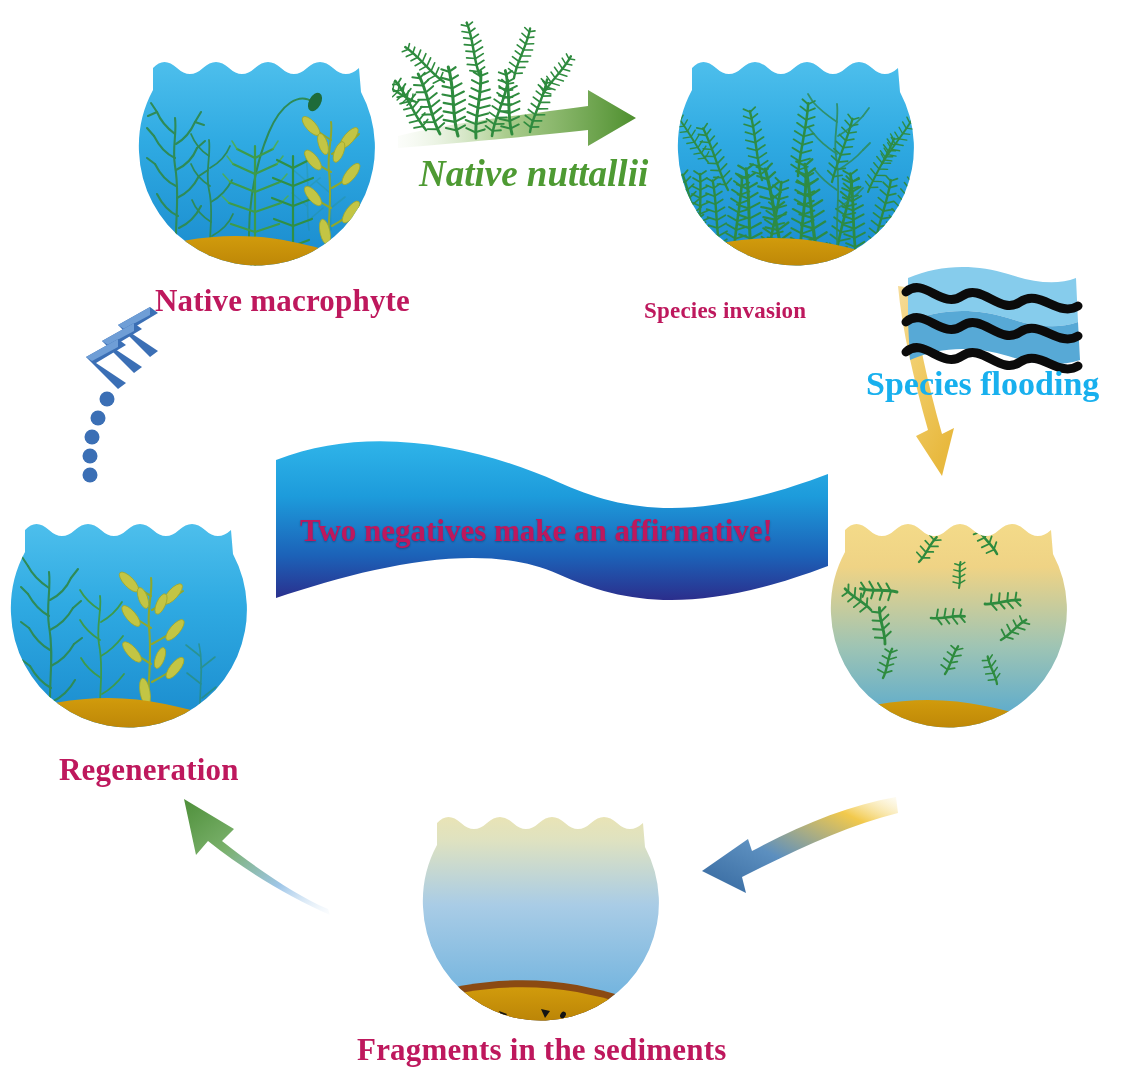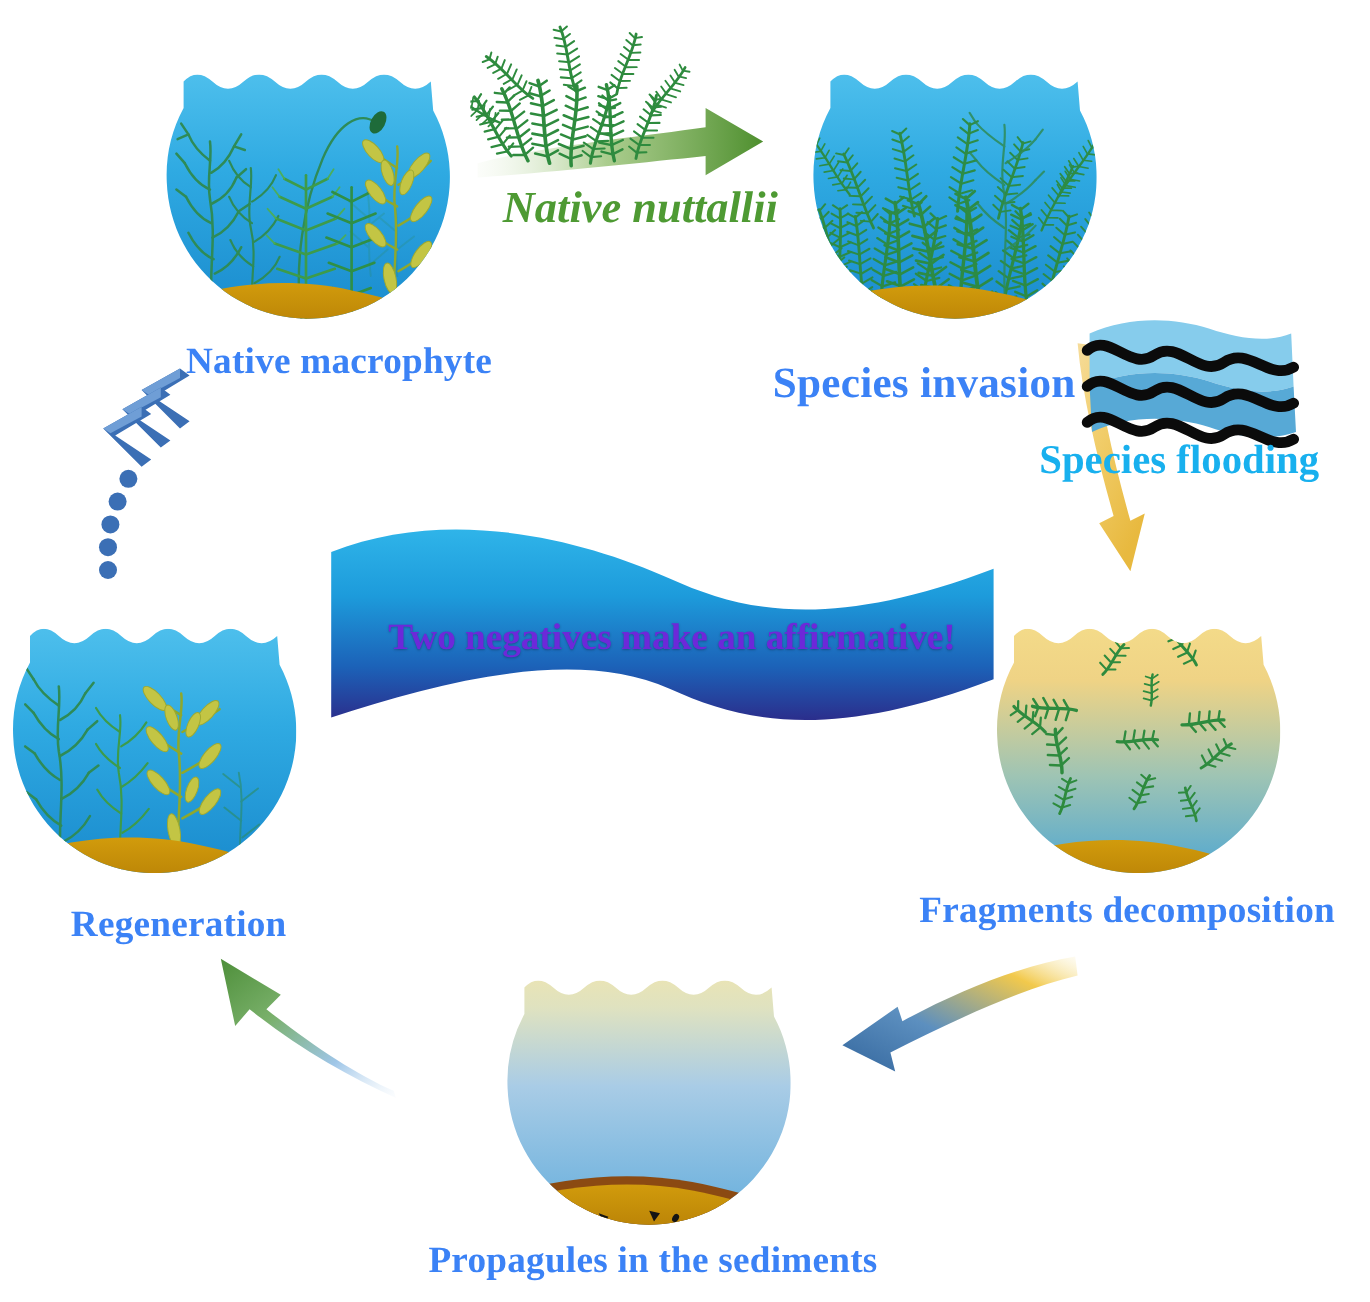--- a/index.html
+++ b/index.html
@@ -17,27 +17,27 @@
   }
 
   .node { position: absolute; }
 
   .circle-wrap { position: absolute; }
 
   .label {
     position: absolute;
     font-family: "Liberation Serif", "DejaVu Serif", serif;
     font-weight: bold;
-    color: #3b82f6;
+    color: #be185d;
     white-space: nowrap;
     letter-spacing: 0.2px;
   }
 
   .label-native   { left: 155px; top: 283px; font-size: 31px; }
-  .label-invasion { left: 644px; top: 298px; font-size: 36px; }
+  .label-invasion { left: 644px; top: 298px; font-size: 23px; }
   .label-fragments{ left: 766px; top: 740px; font-size: 31px; }
   .label-propagules{ left: 357px; top: 1032px; font-size: 31px; }
   .label-regen    { left: 59px;  top: 752px; font-size: 31px; }
 
   .label-elodea {
     position: absolute;
     left: 419px; top: 152px;
     font-size: 37px;
     font-weight: bold;
     font-style: italic;
@@ -53,22 +53,21 @@
     color: #18B0EE;
     font-family: "Liberation Serif", "DejaVu Serif", serif;
     white-space: nowrap;
   }
 
   .banner-text {
     position: absolute;
     left: 300px;
     top: 513px;
     width: 520px;
-    text-align: center;
-    color: #6d28d9;
+    color: #be185d;
     font-size: 31px;
     font-weight: bold;
     font-family: "Liberation Serif", "DejaVu Serif", serif;
     text-shadow: 0 1px 2px rgba(0,0,0,0.28);
     white-space: nowrap;
   }
 
   svg { display: block; }
 </style>
 </head>
@@ -355,21 +354,20 @@
               <use href="#frag"></use>
             </g>
           <g transform="translate(134,96) rotate(-8) scale(0.85)">
               <use href="#frag"></use>
             </g>
         </g>
         <path d="M-4,250 L-4,230 C44,208 106,202 160,214 C200,222 230,234 252,242 L252,250 Z" fill="url(#sedC)"></path>
       </g>
     </svg>
   </div>
-  <div class="label label-fragments">Fragments decomposition</div>
 
   <div class="circle-wrap" style="left:417px; top:785px;">
     <svg width="248" height="250" viewBox="0 0 248 250">
       <defs>
         <clipPath id="clipD">
           <path d="M6,122 A118,118 0 0,1 20,60
                    L20,38 Q31,26 44,38 Q57,50 70,38 Q83,26 96,38
                    Q109,50 122,38 Q135,26 148,38 Q161,50 174,38
                    Q187,26 200,38 Q213,50 226,38 L228,62
                    A118,118 0 1,1 6,122 Z"></path>
@@ -398,21 +396,21 @@
           <path d="M124,224 l9,2 l-5,7 Z"></path>
           <ellipse cx="146" cy="230" rx="2.6" ry="3.6" transform="rotate(30 146 230)"></ellipse>
           <ellipse cx="158" cy="240" rx="3.0" ry="4.0" transform="rotate(-16 158 240)"></ellipse>
           <ellipse cx="174" cy="232" rx="2.2" ry="3.0"></ellipse>
           <path d="M186,238 l7,2 l-4,6 Z"></path>
           <ellipse cx="112" cy="244" rx="2.4" ry="3.2" transform="rotate(22 112 244)"></ellipse>
         </g>
       </g>
     </svg>
   </div>
-  <div class="label label-propagules">Propagules in the sediments</div>
+  <div class="label label-propagules">Fragments in the sediments</div>
 
   <div class="circle-wrap" style="left:5px; top:492px;">
     <svg width="248" height="250" viewBox="0 0 248 250">
       <defs>
         <clipPath id="clipE">
           <path d="M6,122 A118,118 0 0,1 20,60
                    L20,38 Q31,26 44,38 Q57,50 70,38 Q83,26 96,38
                    Q109,50 122,38 Q135,26 148,38 Q161,50 174,38
                    Q187,26 200,38 Q213,50 226,38 L228,62
                    A118,118 0 1,1 6,122 Z"></path>

